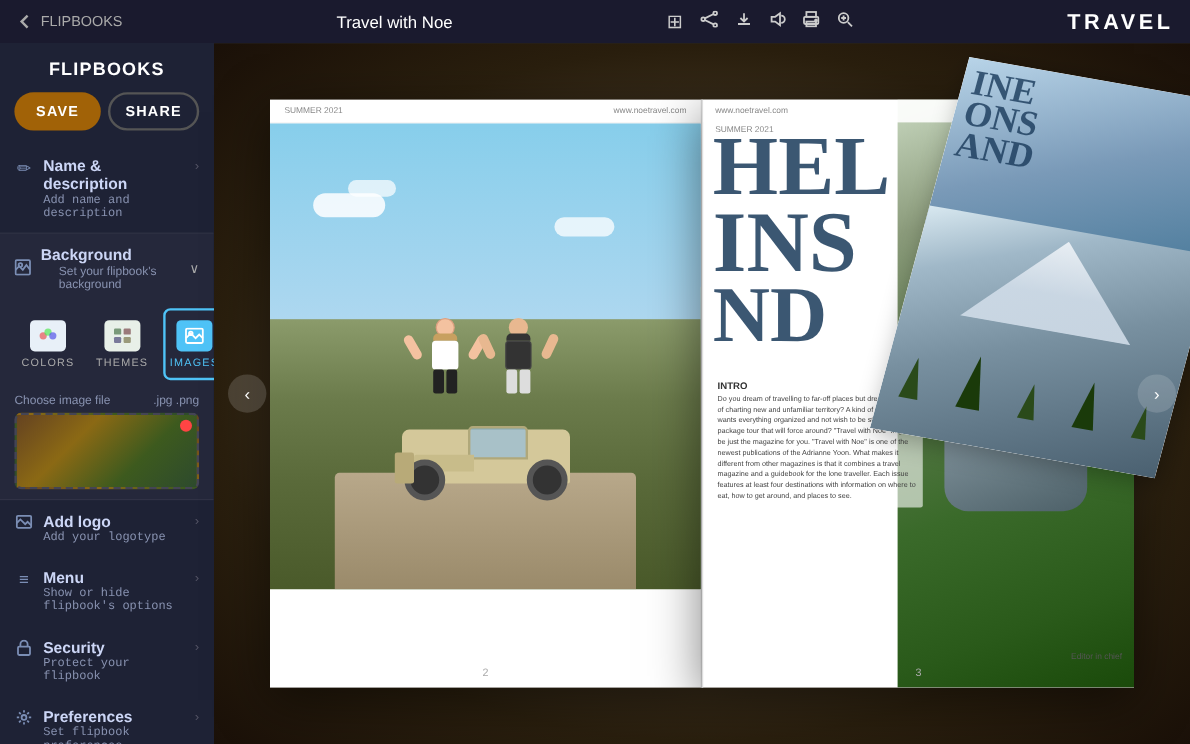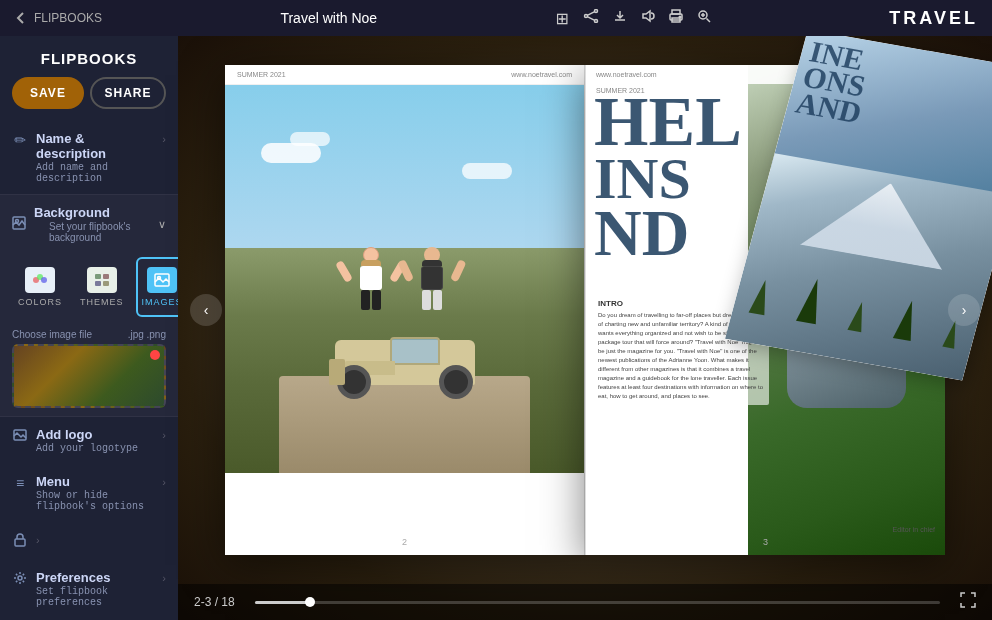--- a/index.html
+++ b/index.html
@@ -449,20 +449,24 @@
       <span class="item-arrow">›</span>
     </div>
 
     <div class="sidebar-item">
       <span class="item-icon">
         <svg width="12" height="14" viewBox="0 0 12 14" fill="none" stroke="#7b8eb5" stroke-width="1.5">
             <rect x="1" y="6" width="10" height="7" rx="1"></rect>
             <path d="M3 6V4a3 3 0 016 0v2"></path>
           </svg>
       </span>
+      <div class="item-text">
+        <div class="item-label">Security</div>
+        <div class="item-desc">Protect your flipbook</div>
+      </div>
       <span class="item-arrow">›</span>
     </div>
 
     <div class="sidebar-item">
       <span class="item-icon">
         <svg width="14" height="14" viewBox="0 0 14 14" fill="none" stroke="#7b8eb5" stroke-width="1.5">
             <circle cx="7" cy="7" r="2"></circle>
             <path d="M7 1v2M7 11v2M1 7h2M11 7h2M2.9 2.9l1.4 1.4M9.7 9.7l1.4 1.4M11.1 2.9L9.7 4.3M4.3 9.7L2.9 11.1"></path>
           </svg>
       </span>
@@ -573,21 +577,21 @@
             <div style="display:flex;gap:6px;">
               <span>TRAVEL</span>
               <span style="font-weight:700;color:#333;">MAGAZINE</span>
             </div>
           </div>
 
           <div style="position:absolute;top:22px;left:10px;font-size:7px;color:#888;z-index:4;">SUMMER 2021</div>
 
           <div style="position:absolute;top:26px;left:8px;z-index:3;line-height:0.9;">
             <div style="font-size:70px;font-weight:900;color:#1a3a5a;opacity:0.85;line-height:0.88;font-family:Georgia,serif;">HEL</div>
-            <div style="font-size:58px;font-weight:900;color:#1a3a5a;opacity:0.85;line-height:0.88;font-family:Georgia,serif;">INS</div>
+            <div style="font-size:72px;font-weight:900;color:#1a3a5a;opacity:0.85;line-height:0.88;font-family:Georgia,serif;">INS</div>
             <div style="font-size:66px;font-weight:900;color:#1a3a5a;opacity:0.85;line-height:0.88;font-family:Georgia,serif;">ND</div>
           </div>
 
           <div style="position:absolute;top:230px;left:8px;width:175px;z-index:4;background:rgba(255,255,255,0.6);padding:4px;border-radius:2px;">
             <div style="font-size:8px;font-weight:700;color:#333;margin-bottom:3px;text-transform:uppercase;">INTRO</div>
             <div style="font-size:6px;color:#444;line-height:1.5;">Do you dream of travelling to far-off places but dread the idea of charting new and unfamiliar territory? A kind of person who wants everything organized and not wish to be stifled by a package tour that will force around? "Travel with Noe" might be just the magazine for you. "Travel with Noe" is one of the newest publications of the Adrianne Yoon. What makes it different from other magazines is that it combines a travel magazine and a guidebook for the lone traveller. Each issue features at least four destinations with information on where to eat, how to get around, and places to see.</div>
           </div>
 
           <div style="position:absolute;bottom:22px;right:10px;font-size:7px;color:#555;z-index:4;">Editor in chief</div>
 
@@ -612,26 +616,14 @@
             <div style="width:0;height:0;border-left:7px solid transparent;border-right:7px solid transparent;border-bottom:30px solid #2a4a1a;"></div>
             <div style="width:0;height:0;border-left:9px solid transparent;border-right:9px solid transparent;border-bottom:40px solid #1a3a0a;"></div>
             <div style="width:0;height:0;border-left:6px solid transparent;border-right:6px solid transparent;border-bottom:28px solid #2a4a1a;"></div>
           </div>
         </div>
       </div>
 
       <button class="nav-arrow right">›</button>
     </div>
 
-    <div class="bottom-bar">
-      <span class="page-indicator">2-3 / 18</span>
-      <div class="progress-bar-wrap">
-        <div class="progress-bar-fill"></div>
-        <div class="progress-dot"></div>
-      </div>
-      <span class="fullscreen-icon">
-        <svg width="16" height="16" viewBox="0 0 16 16" fill="none" stroke="#ccc" stroke-width="1.5">
-          <path d="M1 5V1h4M11 1h4v4M15 11v4h-4M5 15H1v-4"></path>
-        </svg>
-      </span>
-    </div>
   </div>
 </div>
 
 </body></html>

